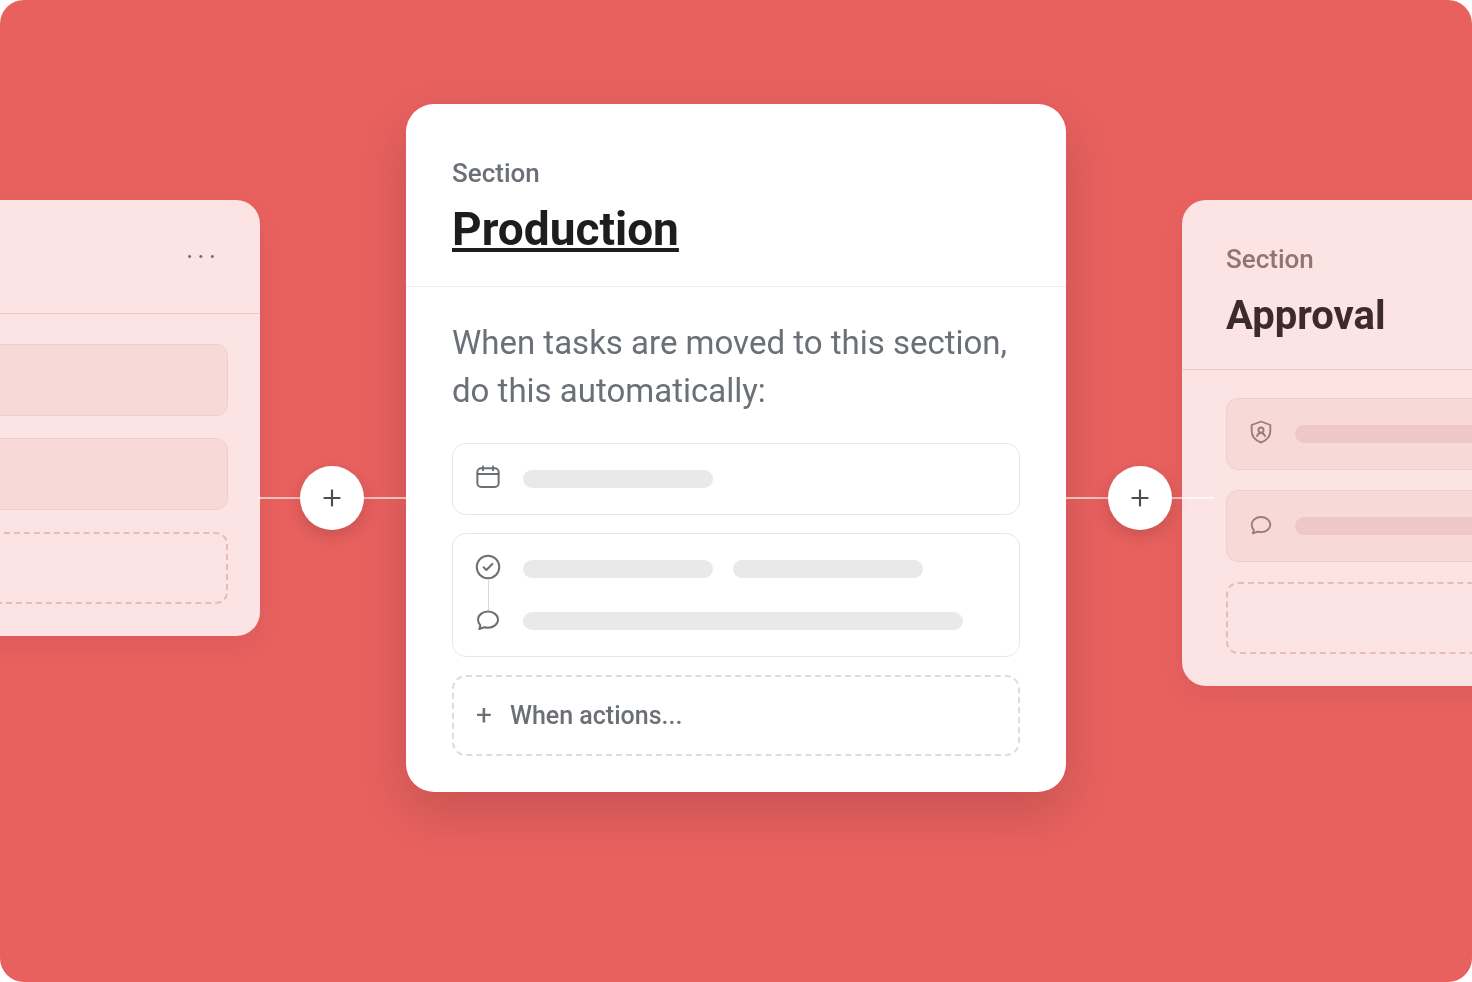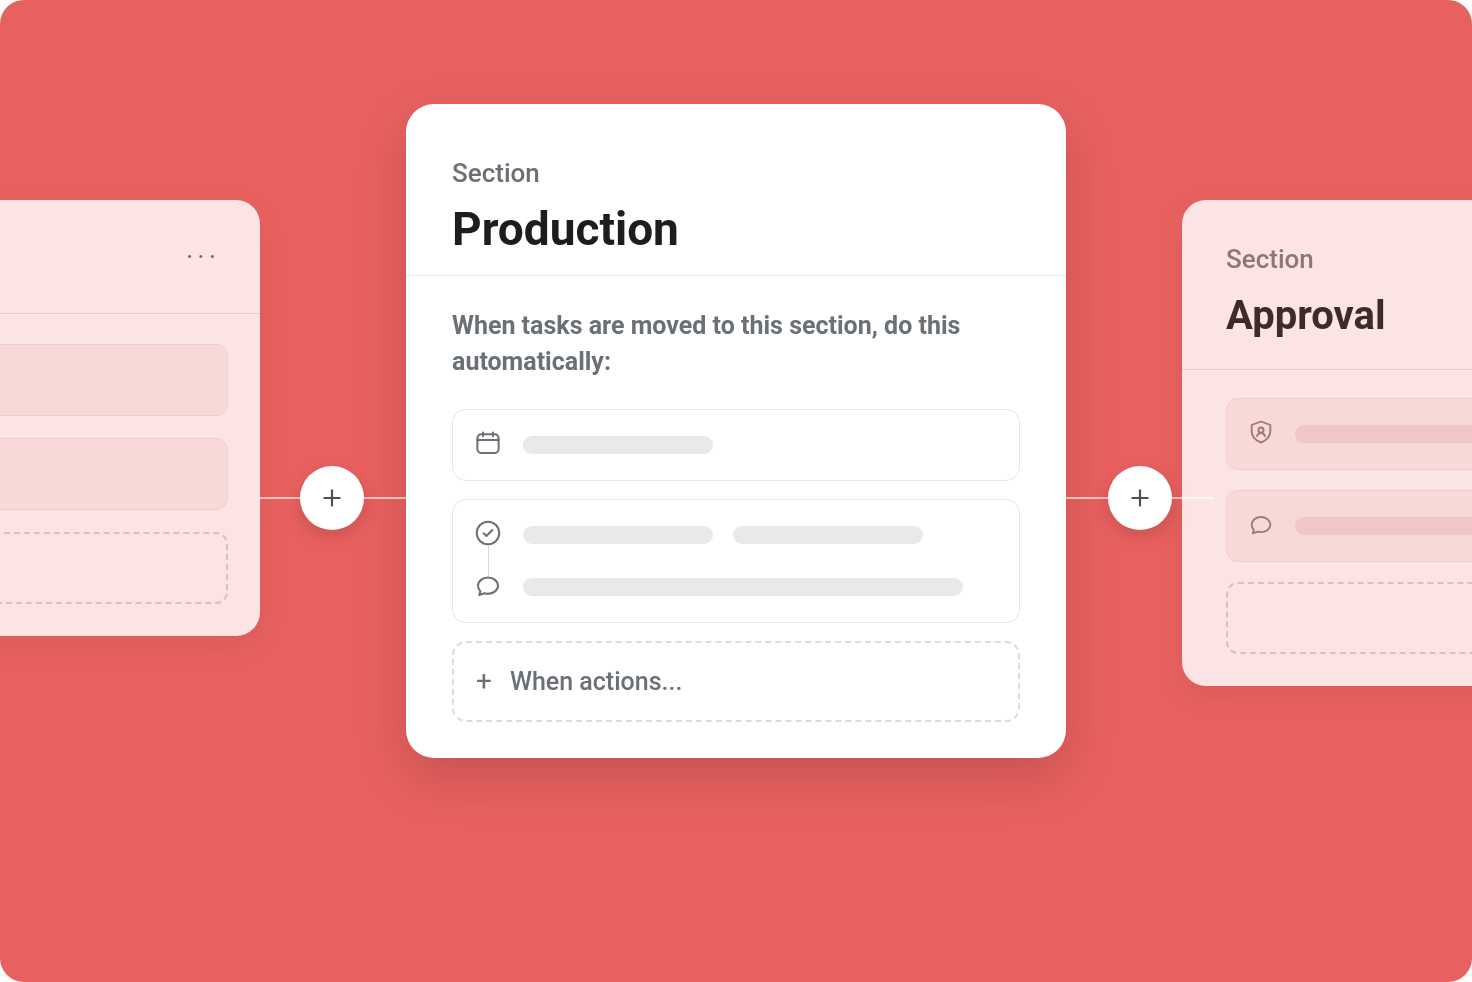--- a/index.html
+++ b/index.html
@@ -122,32 +122,33 @@
   .card-main .label {
     color: #6b6f76;
     font-size: 26px;
     font-weight: 500;
     margin-bottom: 14px;
   }
   .card-main .title {
     color: #1c1d1f;
     font-size: 46px;
     font-weight: 700;
-    margin-bottom: 19px;
+    margin-bottom: 30px;
+    text-decoration: underline;
   }
   .card-main .divider {
     height: 1px;
     background: #ececec;
     margin: 0 -46px 32px -46px;
   }
   .card-main .desc {
     color: #6b6f76;
-    font-size: 25px;
+    font-size: 33px;
     line-height: 1.45;
-    font-weight: 700;
+    font-weight: 400;
     margin-bottom: 28px;
   }
 
   .rule-box {
     border: 1px solid #e7e7e7;
     border-radius: 14px;
     padding: 18px 20px;
     margin-bottom: 18px;
   }
   .rule-row {

